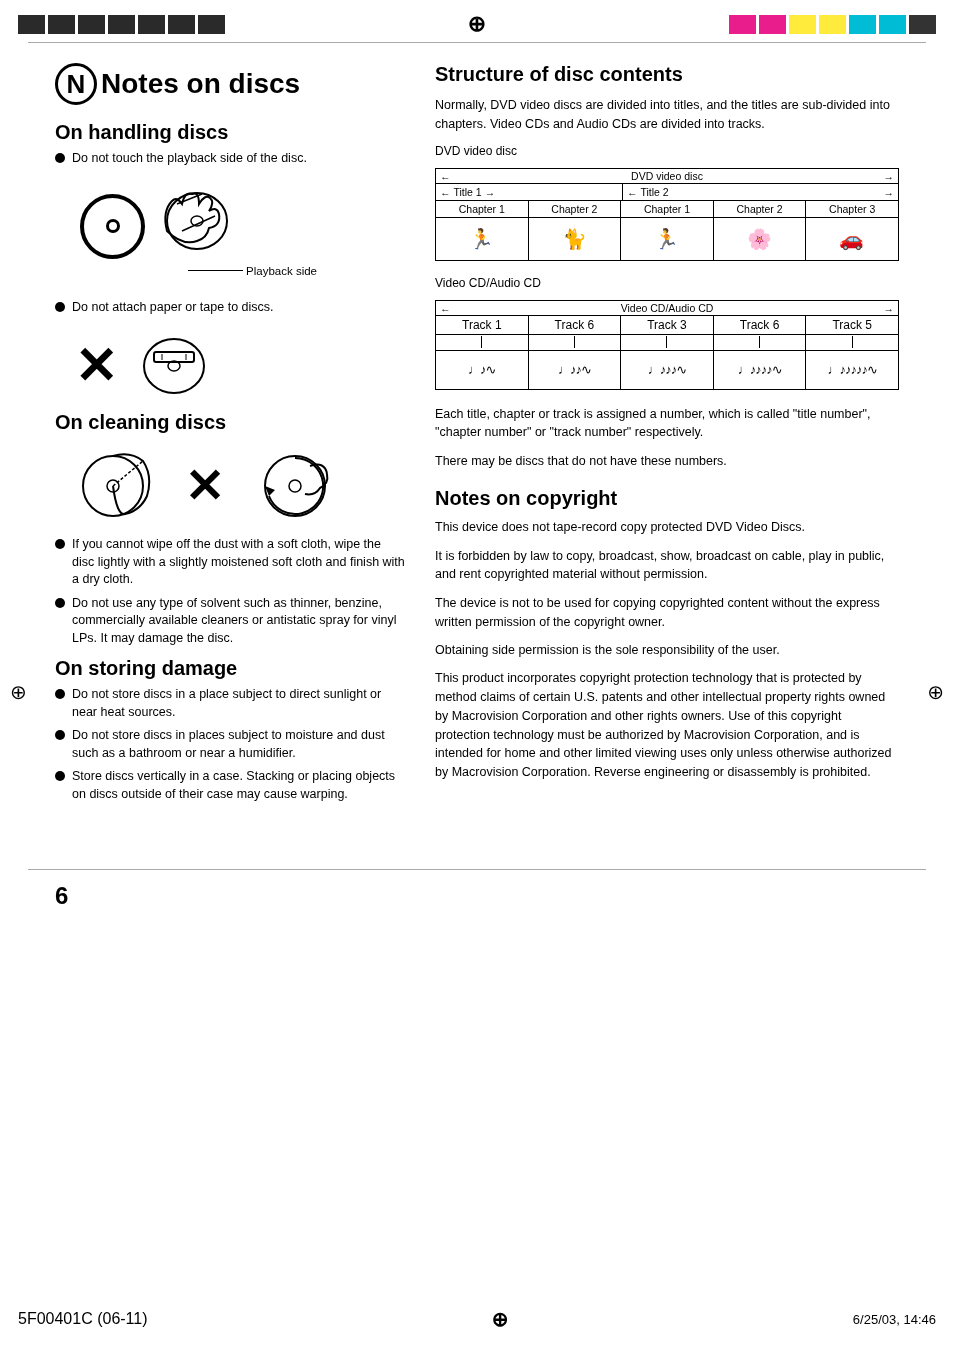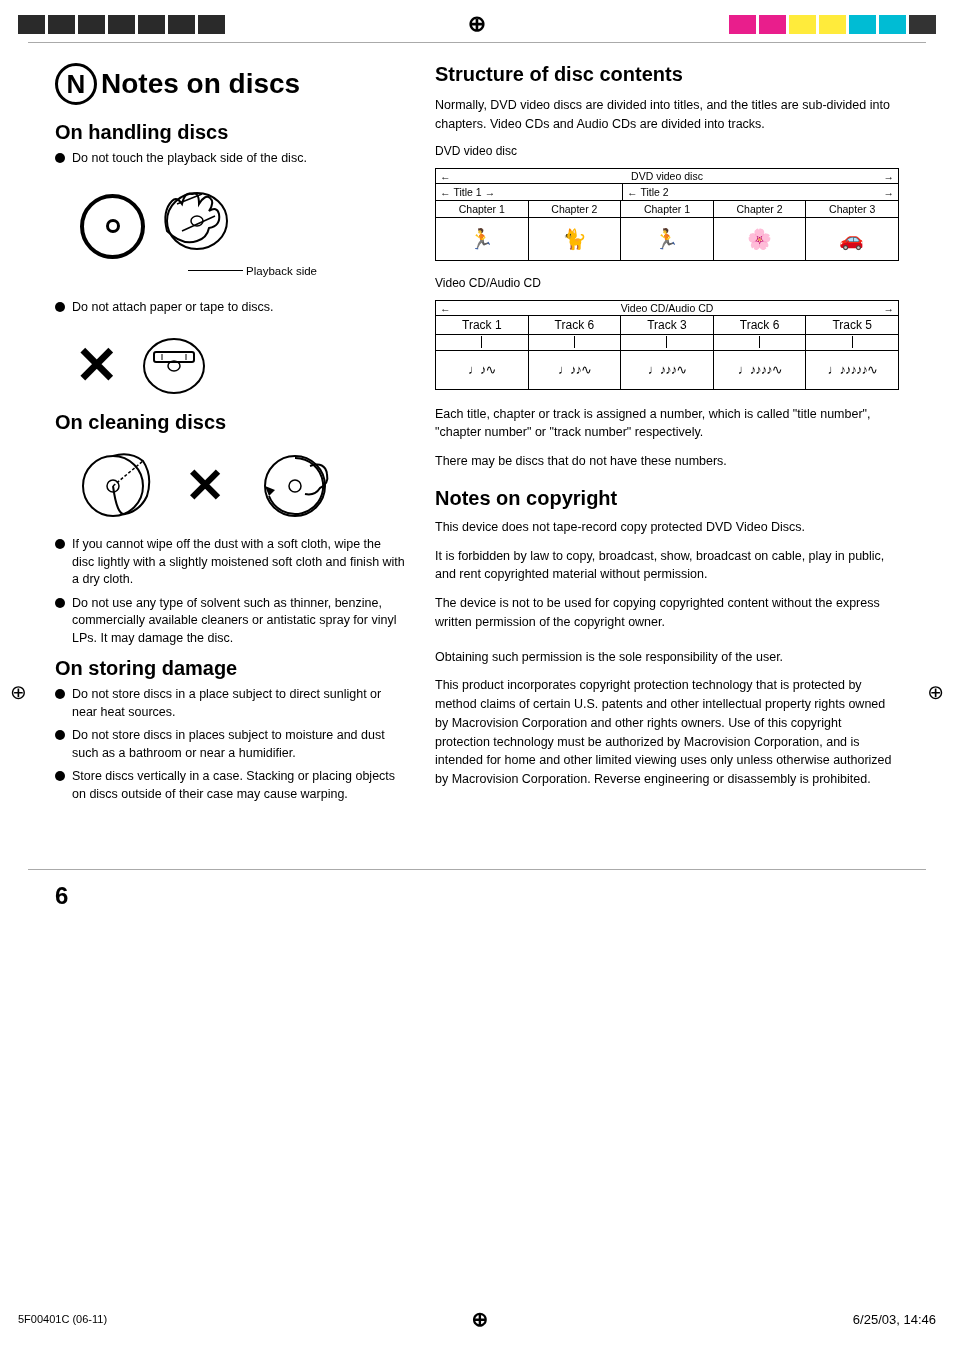--- a/index.html
+++ b/index.html
@@ -419,31 +419,31 @@
 
     <p class="body-text">Each title, chapter or track is assigned a number, which is called "title number", "chapter number" or "track number" respectively.</p>
     <p class="body-text" style="margin-bottom:16px;">There may be discs that do not have these numbers.</p>
 
     <div class="notes-copyright-title">Notes on copyright</div>
 
     <p class="body-text">This device does not tape-record copy protected DVD Video Discs.</p>
 
     <p class="body-text">It is forbidden by law to copy, broadcast, show, broadcast on cable, play in public, and rent copyrighted material without permission.</p>
 
-    <p class="body-text" style="margin-bottom:16px;">The device is not to be used for copying copyrighted content without the express written permission of the copyright owner.</p>
-    <p class="body-text">Obtaining such permission is the sole responsibility of the user.</p>
+    <p class="body-text" style="margin-bottom:9px;">The device is not to be used for copying copyrighted content without the express written permission of the copyright owner.</p>
+    <p class="body-text">Obtaining side permission is the sole responsibility of the user.</p>
 
     <p class="body-text">This product incorporates copyright protection technology that is protected by method claims of certain U.S. patents and other intellectual property rights owned by Macrovision Corporation and other rights owners. Use of this copyright protection technology must be authorized by Macrovision Corporation, and is intended for home and other limited viewing uses only unless otherwise authorized by Macrovision Corporation. Reverse engineering or disassembly is prohibited.</p>
 
   </div>
 </div>
 
 <div class="margin-line-bottom"></div>
 
 <div style="display:flex;justify-content:space-between;align-items:center;padding:8px 55px;margin-top:4px;">
   <div style="font-size:24px;font-weight:bold;">6</div>
 </div>
 
 <div style="display:flex; justify-content:space-between; align-items:center; padding:2px 18px; position:absolute; bottom:18px; left:0; right:0;">
-  <div style="font-size:11px;">5F00401C (06-11)</div>
+  <div style="font-size:16px;">5F00401C (06-11)</div>
   <div style="font-size:20px;font-weight:bold;">⊕</div>
   <div style="font-size:13px;">6/25/03, 14:46</div>
 </div>
 
 </body></html>

